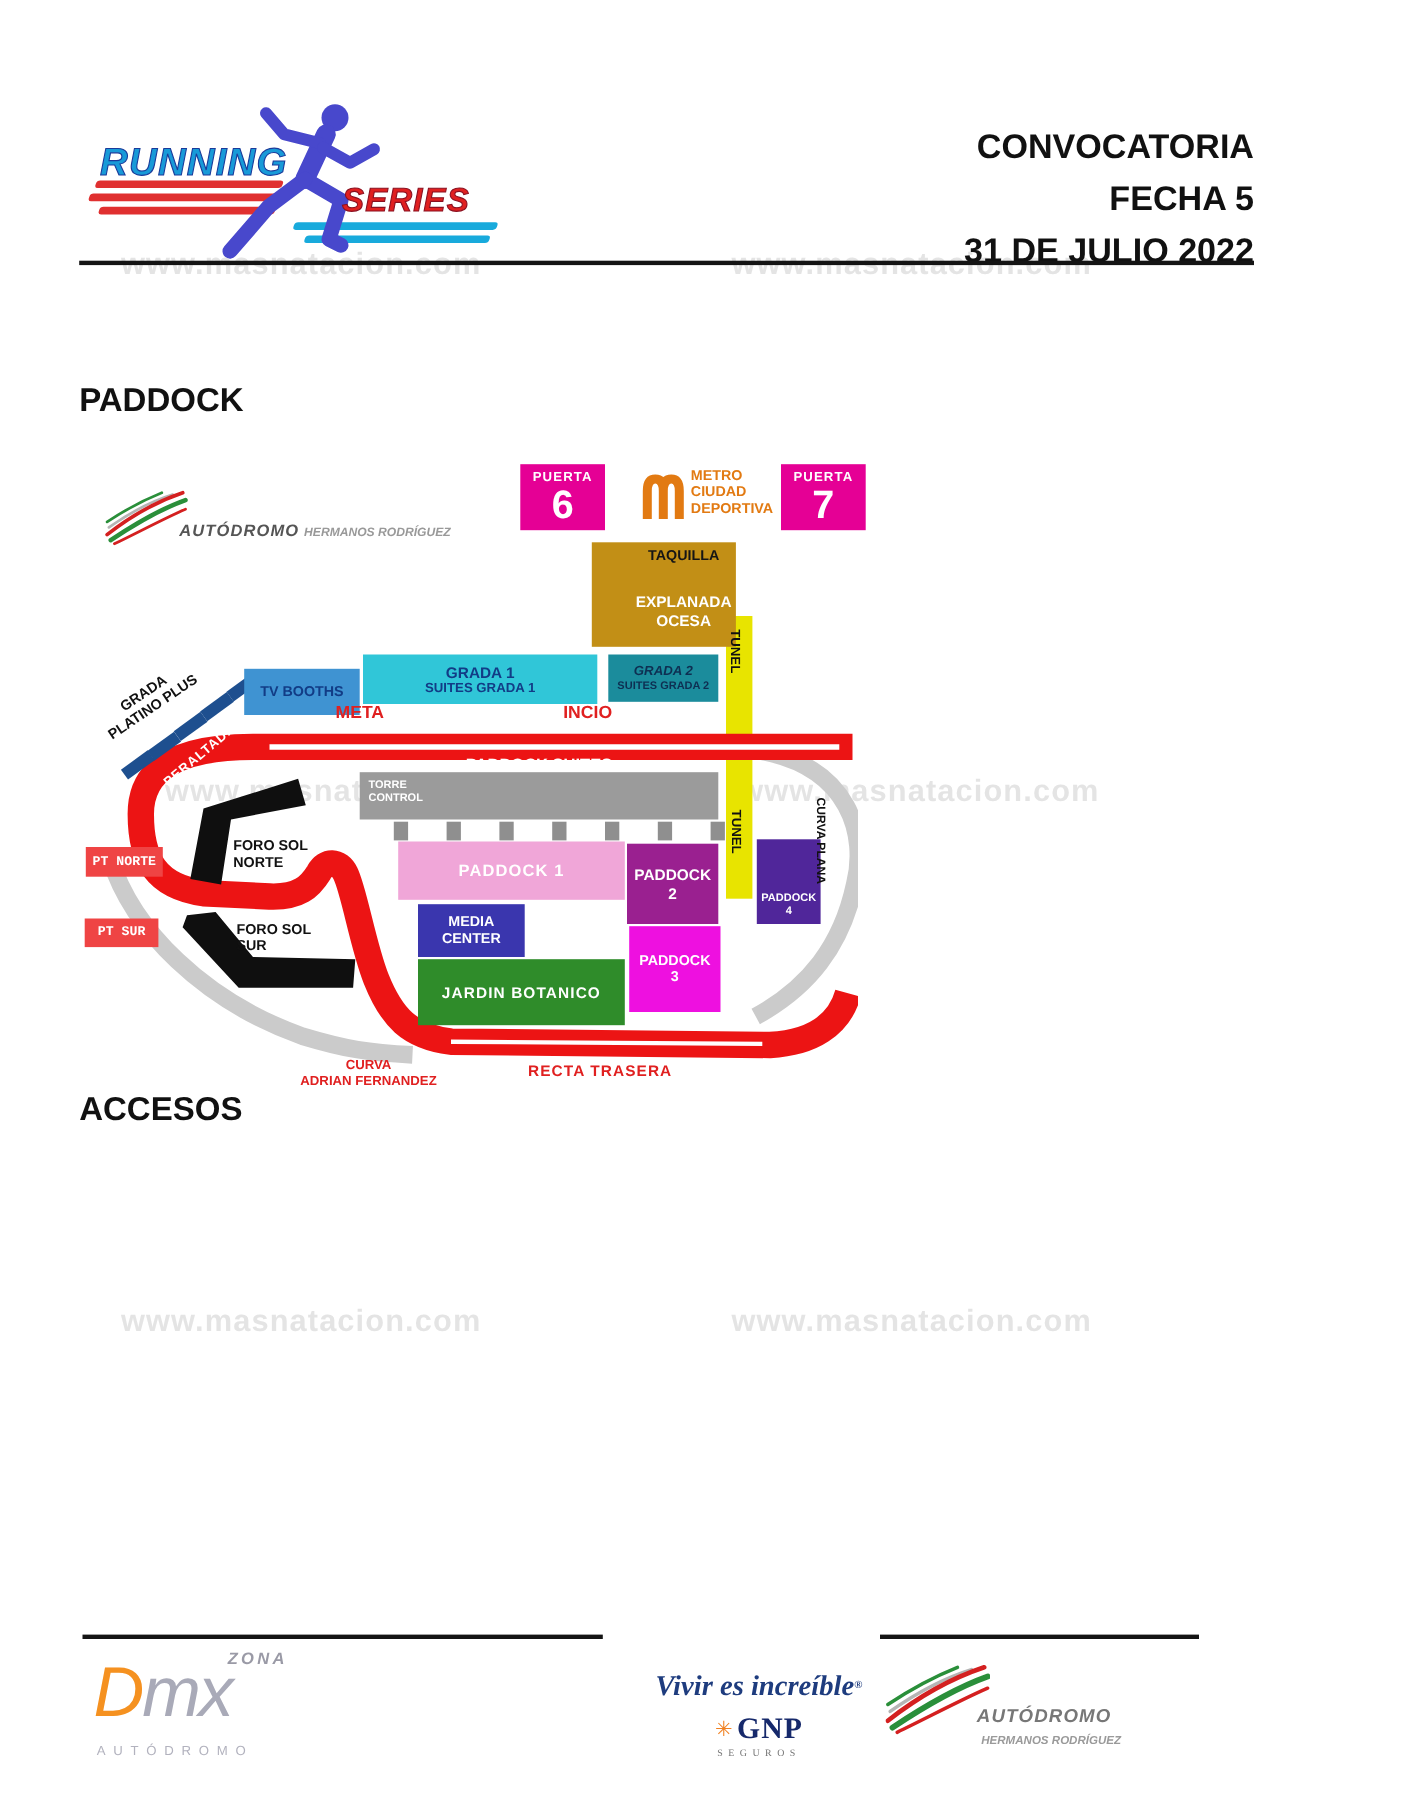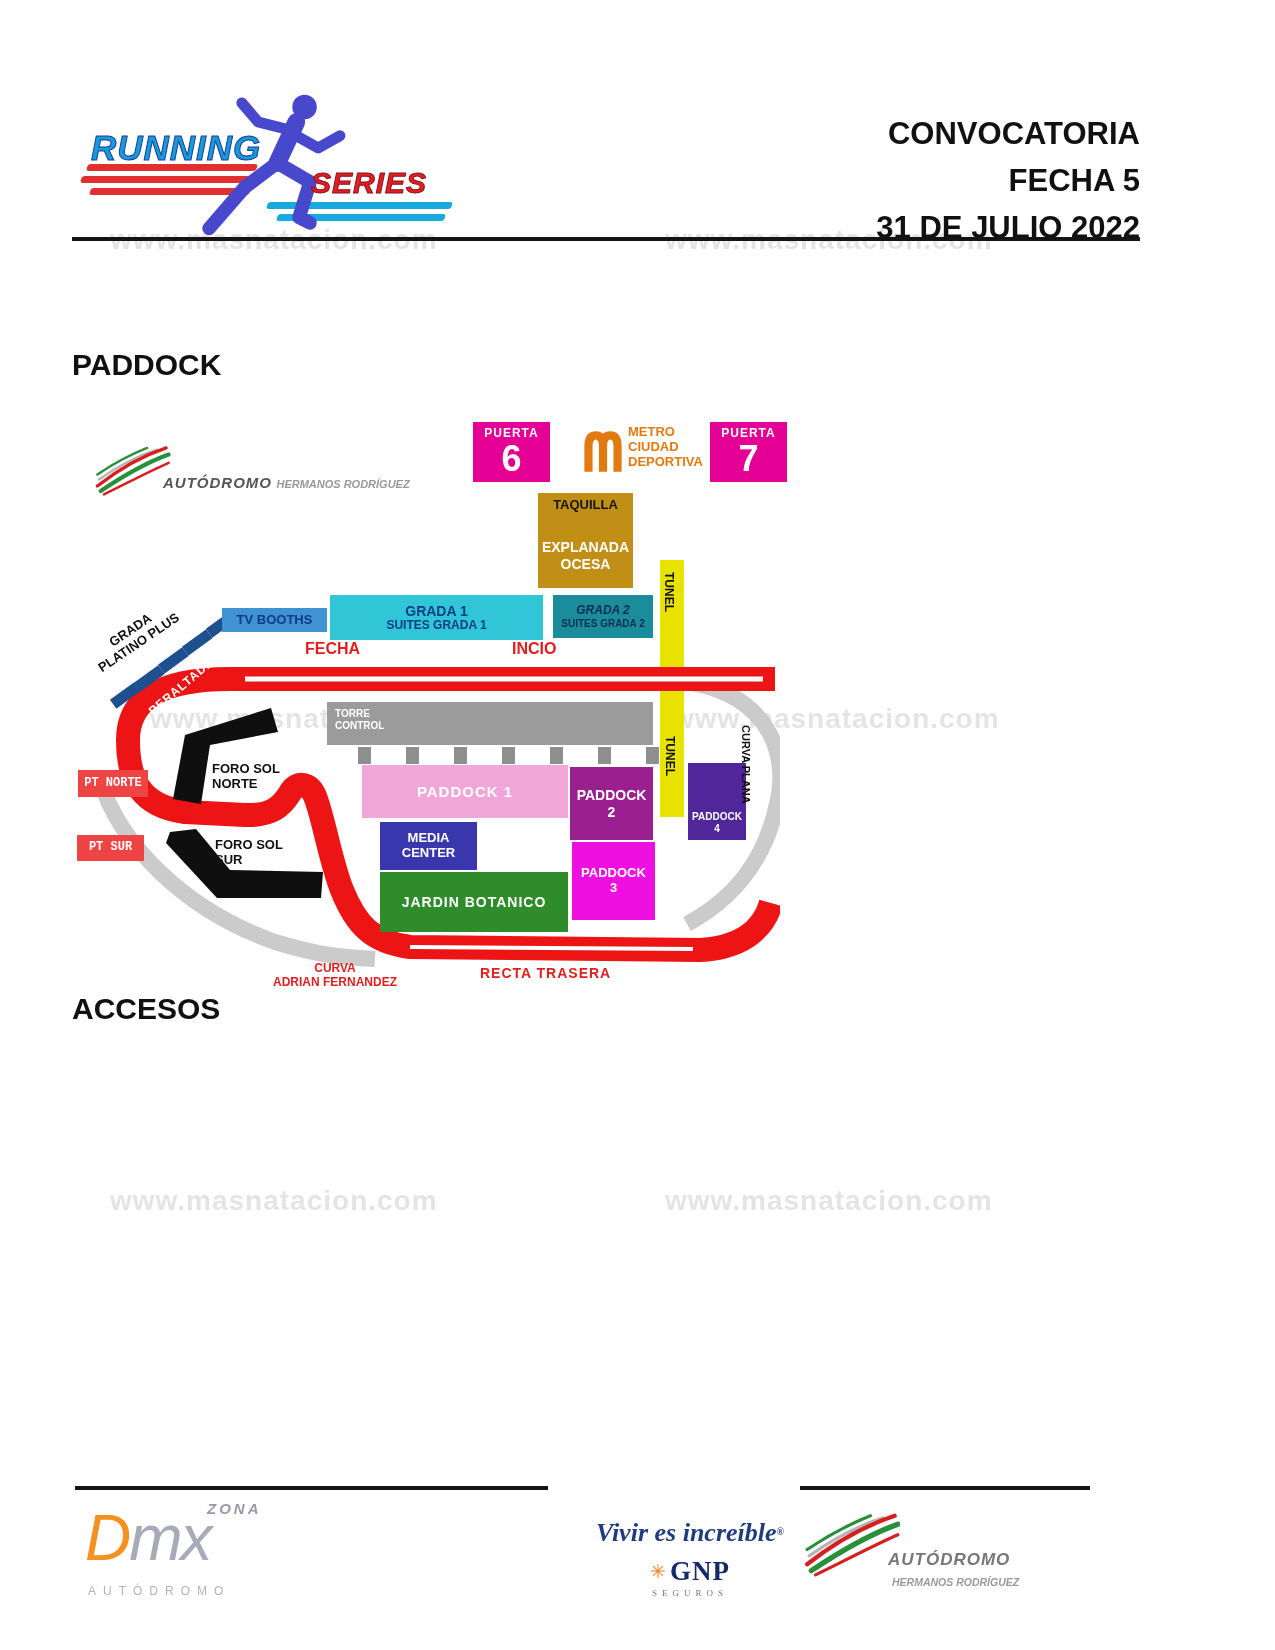--- a/index.html
+++ b/index.html
@@ -160,42 +160,42 @@
     <div class="metro-text" style="left:553px;top:34px;">
       <div>METRO</div>
       <div>CIUDAD</div>
       <div>DEPORTIVA</div>
     </div>
     <div class="map-box magenta" style="left:635px;top:32px;width:77px;height:60px;">
       <span class="p-word">PUERTA</span>
       <span class="p-num">7</span>
     </div>
 
-    <div class="map-box gold" style="left:463px;top:103px;width:95px;height:95px;">
+    <div class="map-box gold" style="left:463px;top:103px;width:95px;height:95px;padding-left:36px;">
       <div class="taq">TAQUILLA</div>
       <div class="expl">
         <div>EXPLANADA</div>
         <div>OCESA</div>
       </div>
     </div>
 
-    <div class="map-box bluebox" style="left:147px;top:218px;width:105px;height:24px;">TV BOOTHS</div>
+    <div class="map-box bluebox" style="left:147px;top:218px;width:105px;height:42px;">TV BOOTHS</div>
     <div class="map-box grada1" style="left:255px;top:205px;width:213px;height:45px;align-items:center;">
       <span style="font-size:14px;">GRADA 1</span>
       <span style="font-size:12px;">SUITES GRADA 1</span>
     </div>
     <div class="map-box grada2" style="left:478px;top:205px;width:100px;height:43px;">
       <span style="font-size:12px;font-style:italic;">GRADA 2</span>
       <span style="font-size:10px;">SUITES GRADA 2</span>
     </div>
 
     <div class="map-label vert" style="left:586px;top:182px;height:70px;font-size:12px;color:#111;">TUNEL</div>
     <div class="map-label vert" style="left:587px;top:346px;height:60px;font-size:12px;color:#111;">TUNEL</div>
 
-    <div class="map-label redtext" style="left:230px;top:250px;font-size:16px;">FECHA</div>
+    <div class="map-label redtext" style="left:230px;top:250px;font-size:16px;">META</div>
     <div class="map-label redtext" style="left:437px;top:250px;font-size:16px;">INCIO</div>
 
     <div class="map-label" style="left:0px;top:232px;width:120px;text-align:center;font-size:13px;color:#111;transform:rotate(-34deg);">
       <div>GRADA</div>
       <div>PLATINO PLUS</div>
     </div>
     <div class="map-label" style="left:52px;top:290px;width:110px;text-align:center;font-size:12px;color:#fff;letter-spacing:1px;transform:rotate(-40deg);">PERALTADA</div>
 
     <div class="map-box graybox" style="left:252px;top:312px;width:326px;height:43px;">
       <div class="abs" style="left:8px;top:6px;font-size:10px;text-align:left;">

